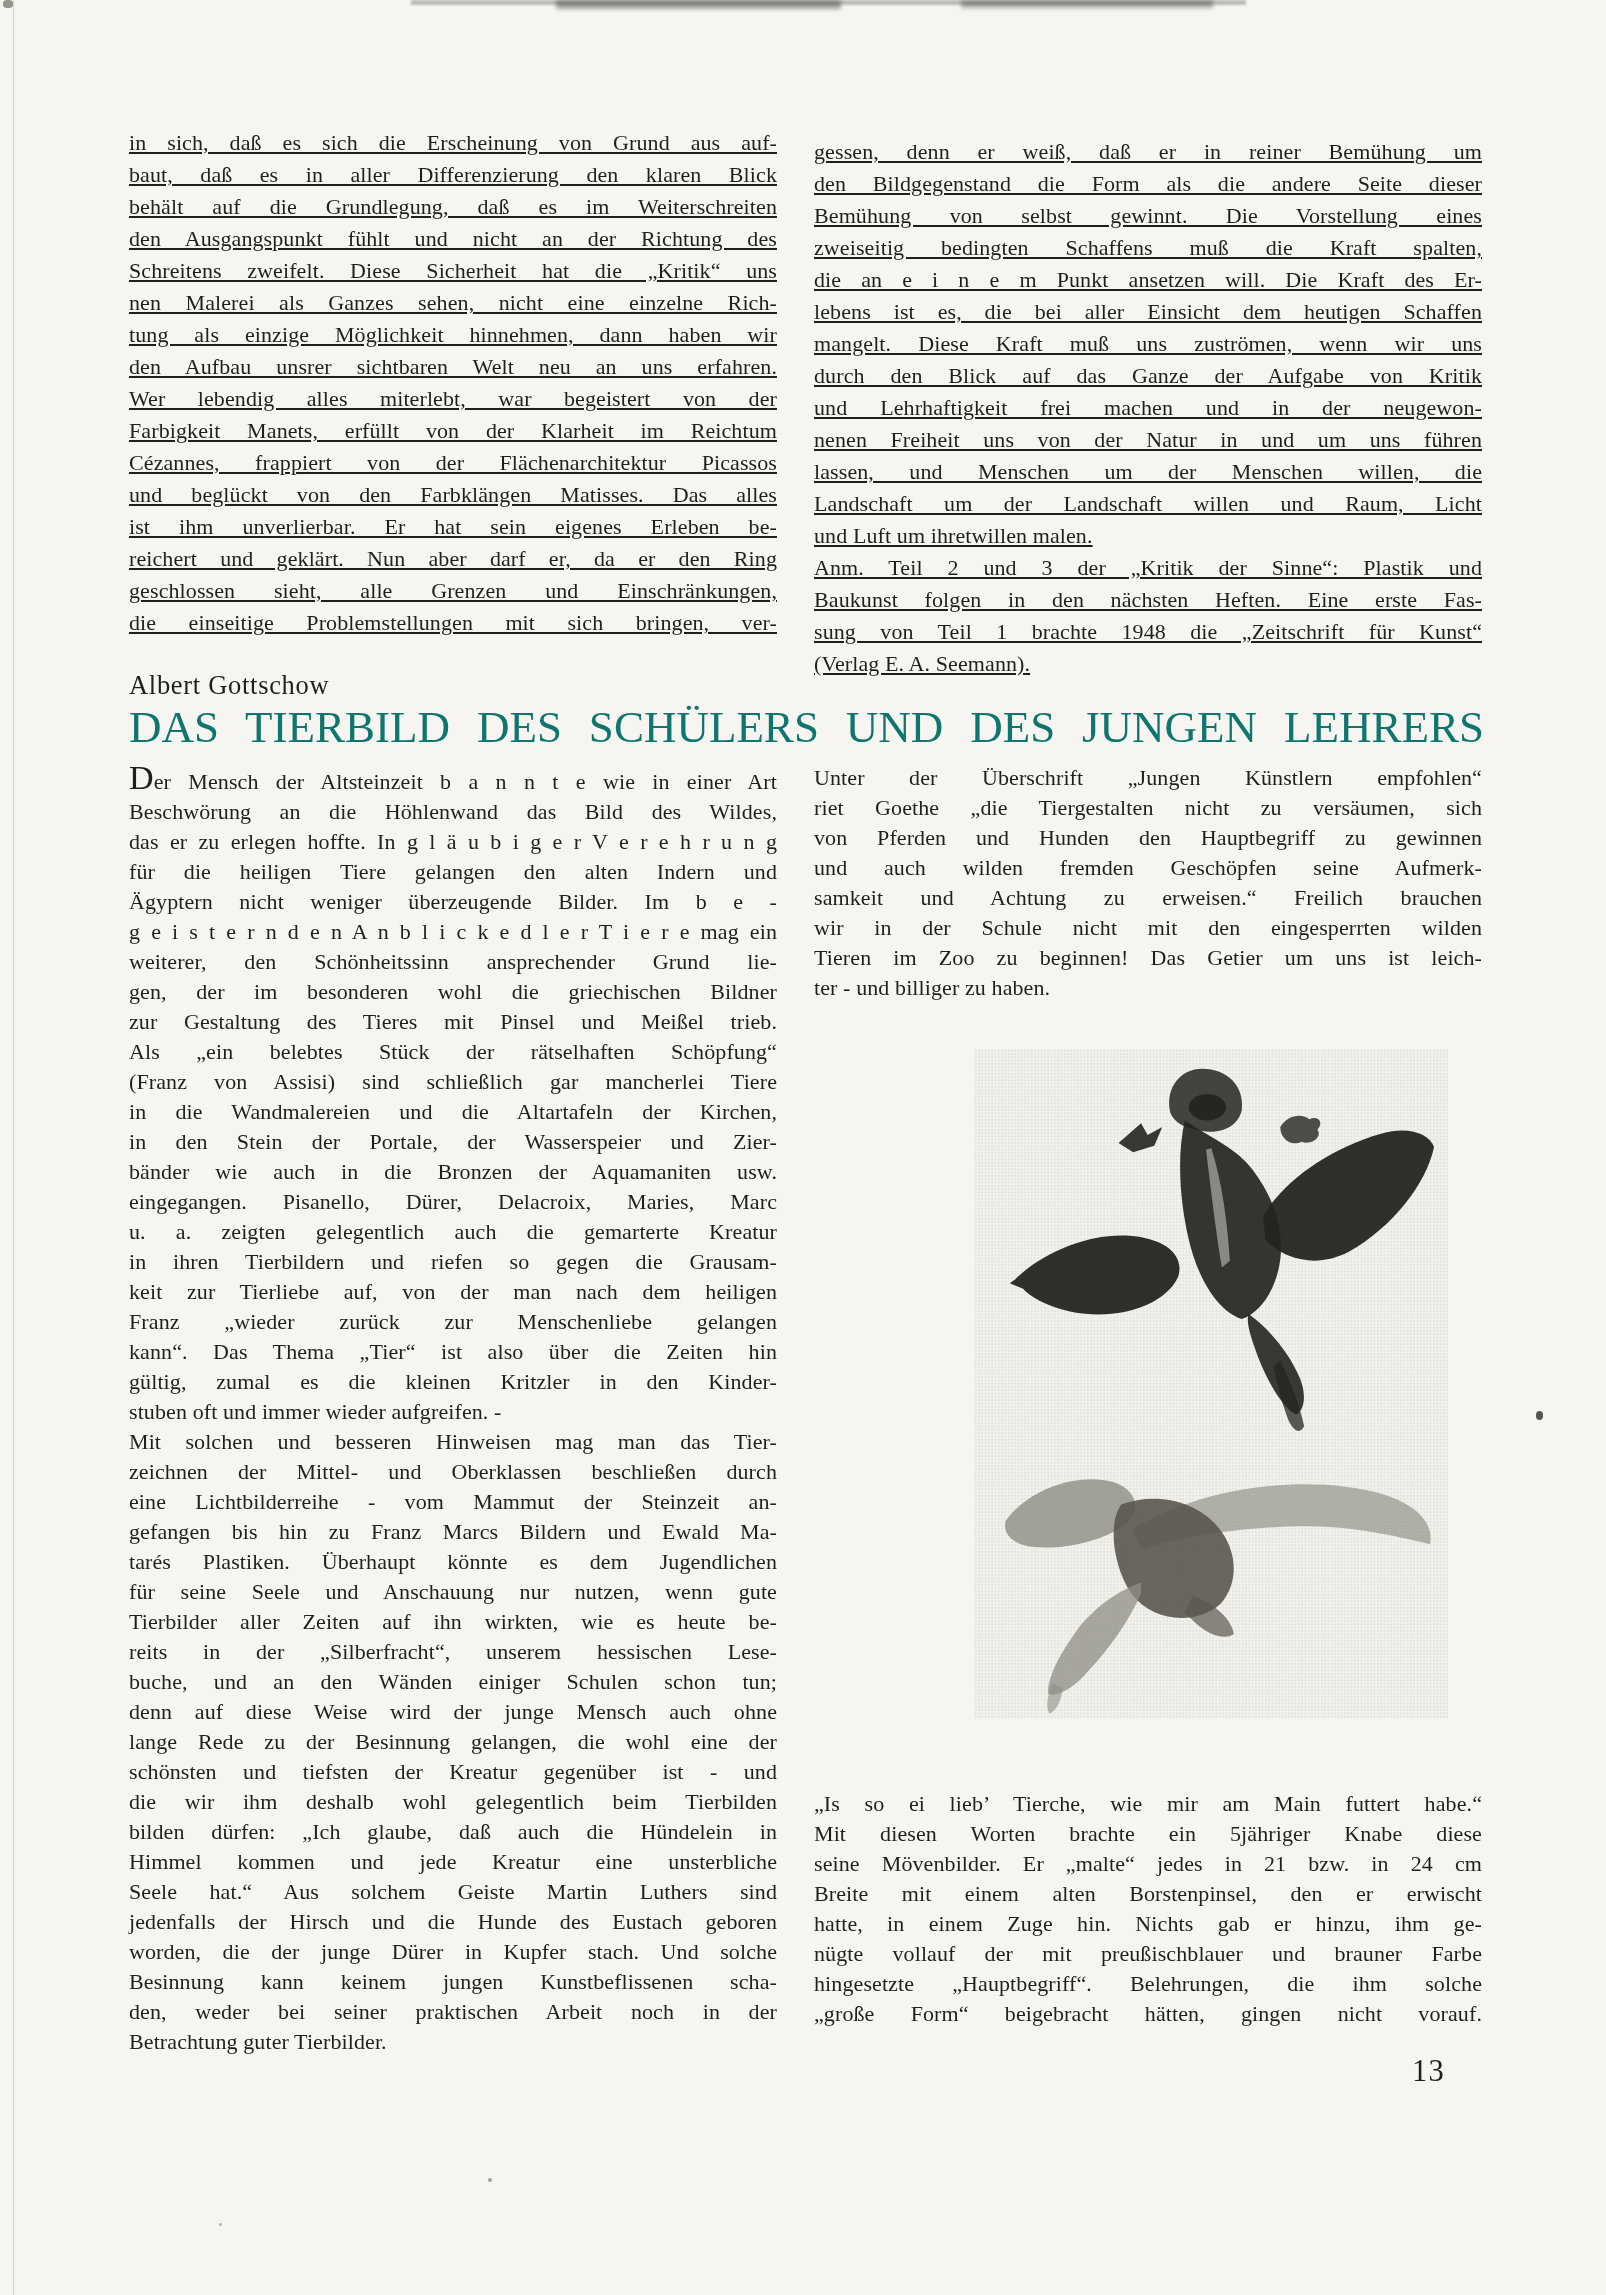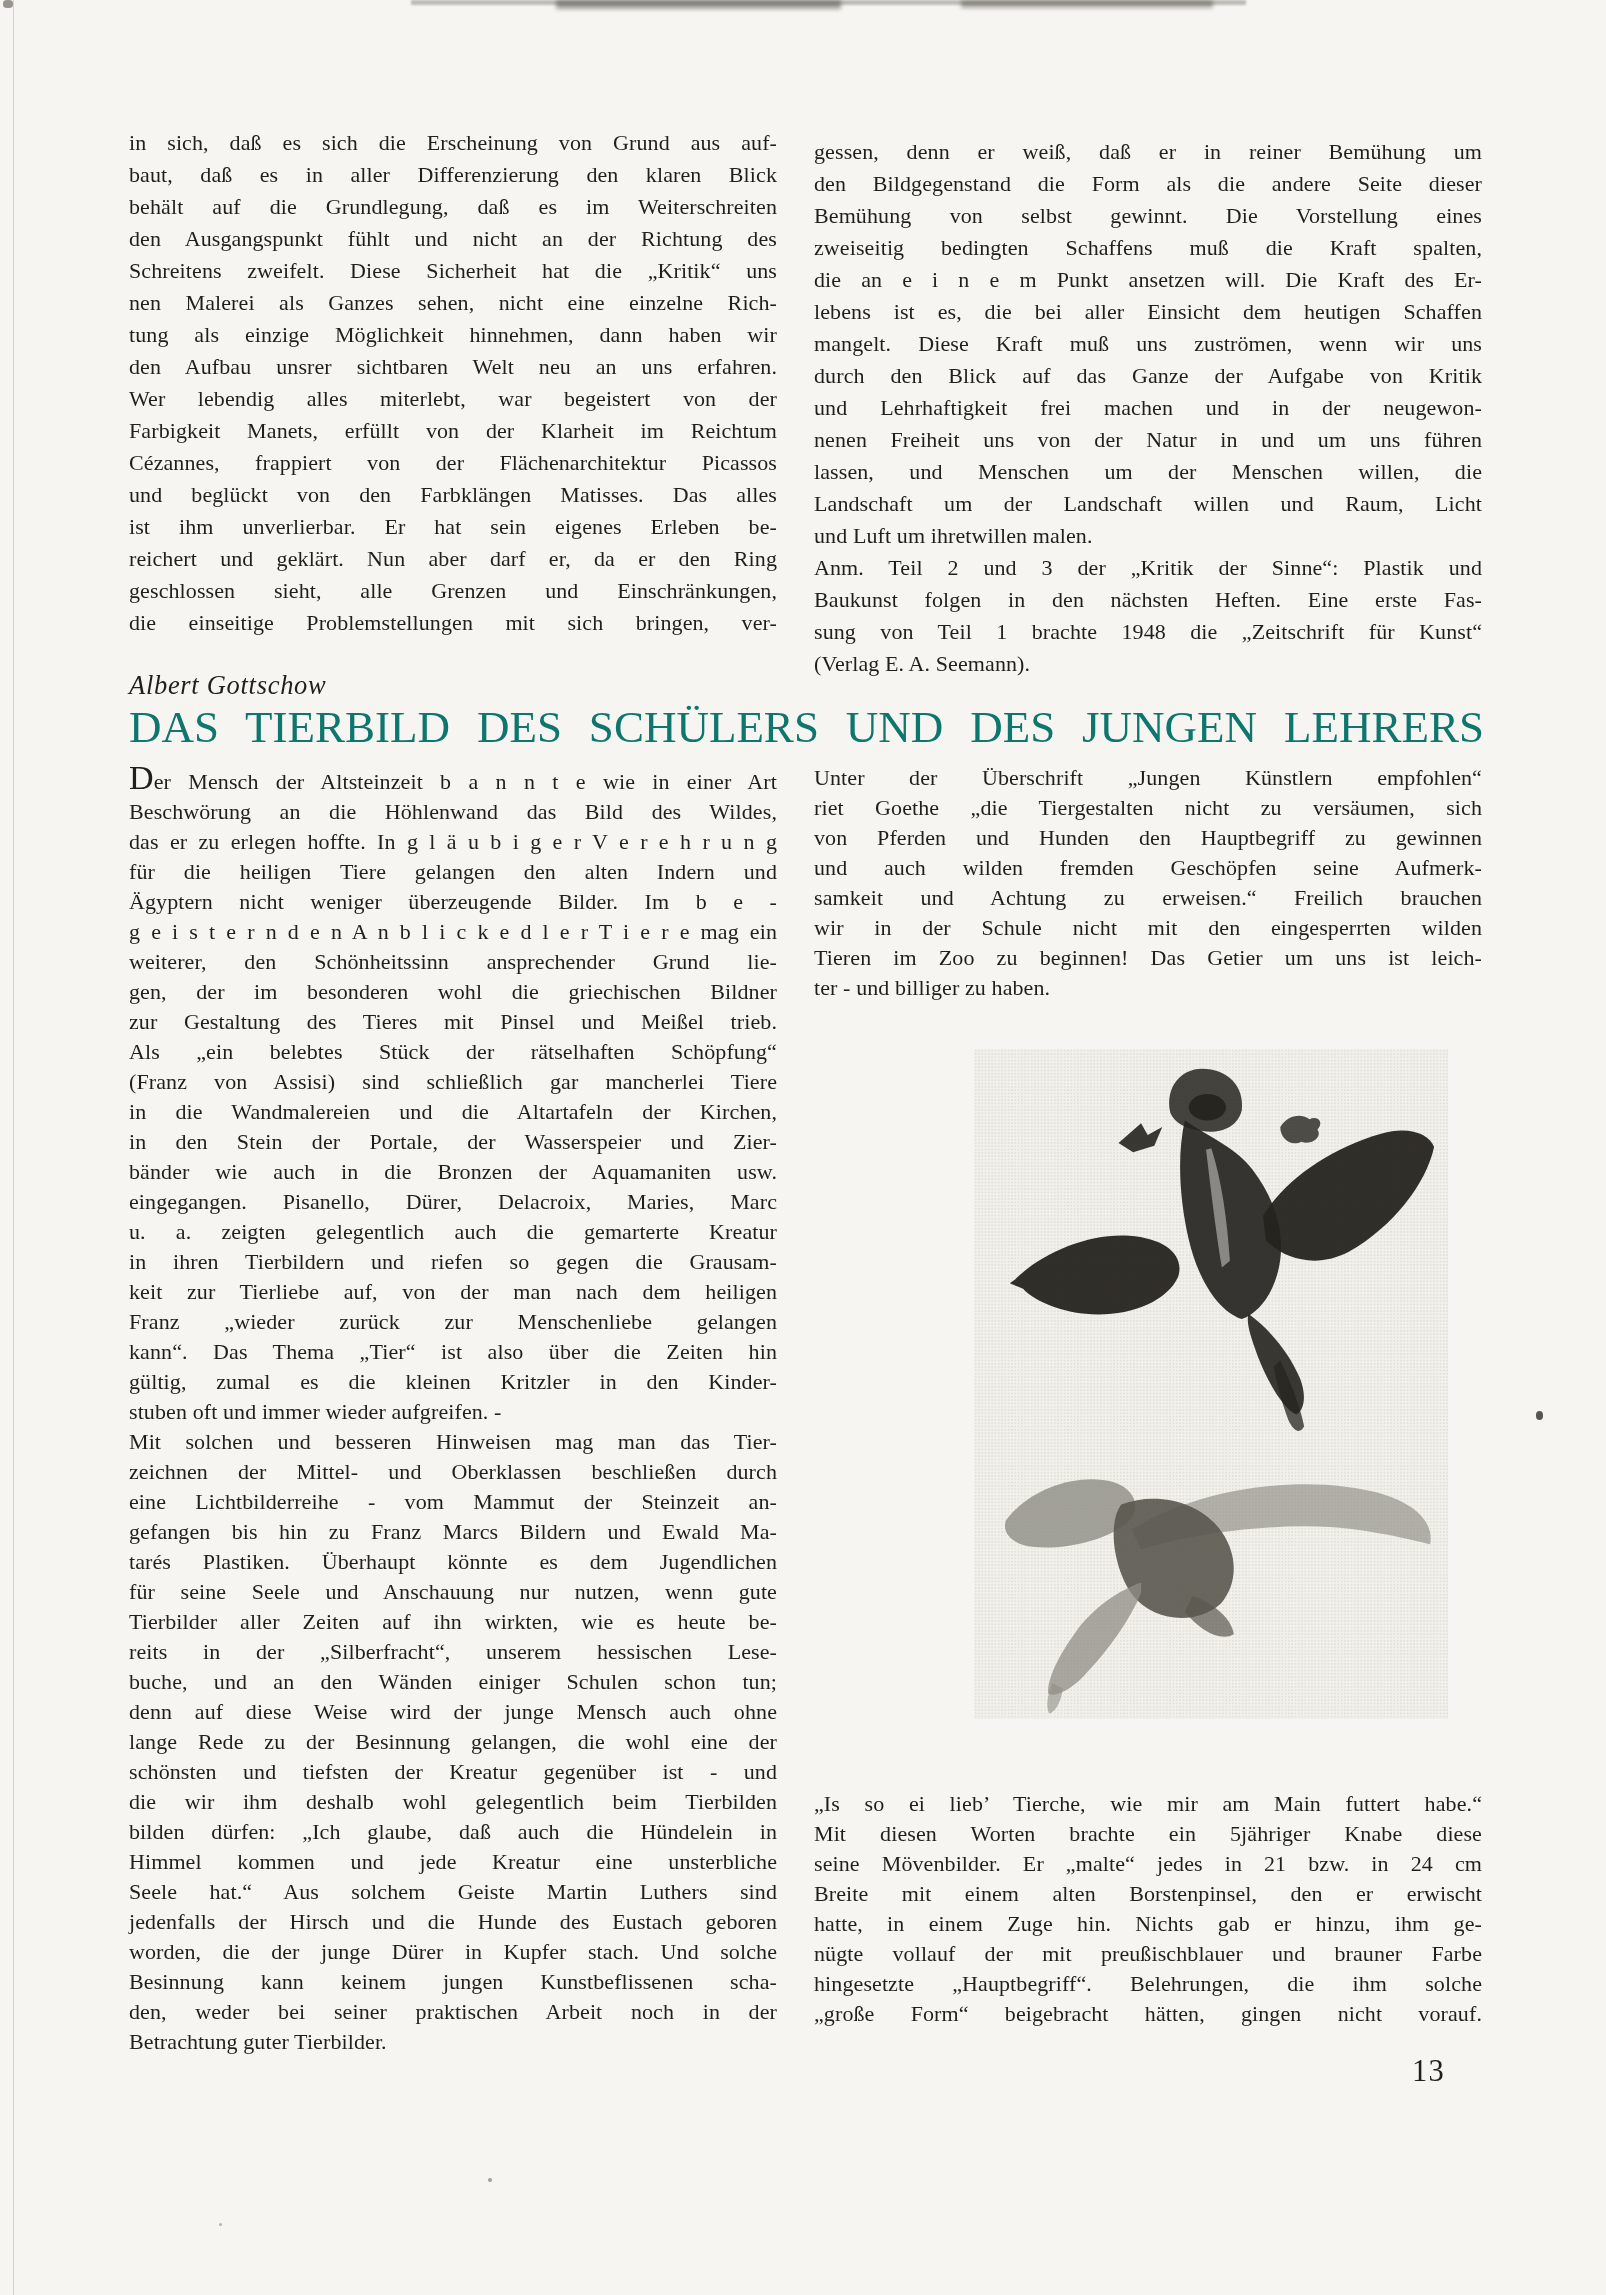--- a/index.html
+++ b/index.html
@@ -20,28 +20,29 @@
     text-align-last: justify;
     white-space: normal;
   }
   .textcol .line.short { text-align-last: left; }
 
   
   #prev-left, #prev-right {
     font-size: 22px;
     line-height: 32px;
     letter-spacing: 0.1px;
+    text-decoration: underline;
   }
   #prev-left  { left: 129px;  top: 127px; width: 648px;  }
   #prev-right { left: 814px; top: 127px; width: 668px; margin-top: 9px; }
 
   
   #author {
     left: 129px; top: 670px;
-    font-size: 26.5px; font-style: italic;
+    font-size: 26.5px; 
     letter-spacing: 0.7px;
   }
   #headline {
     left: 129px; top: 701px; width: 1355px;
     font-size: 45px; line-height: 52px;
     letter-spacing: 0px;
     text-align: justify; text-align-last: justify;
     color: #0f766e;
   }
 

